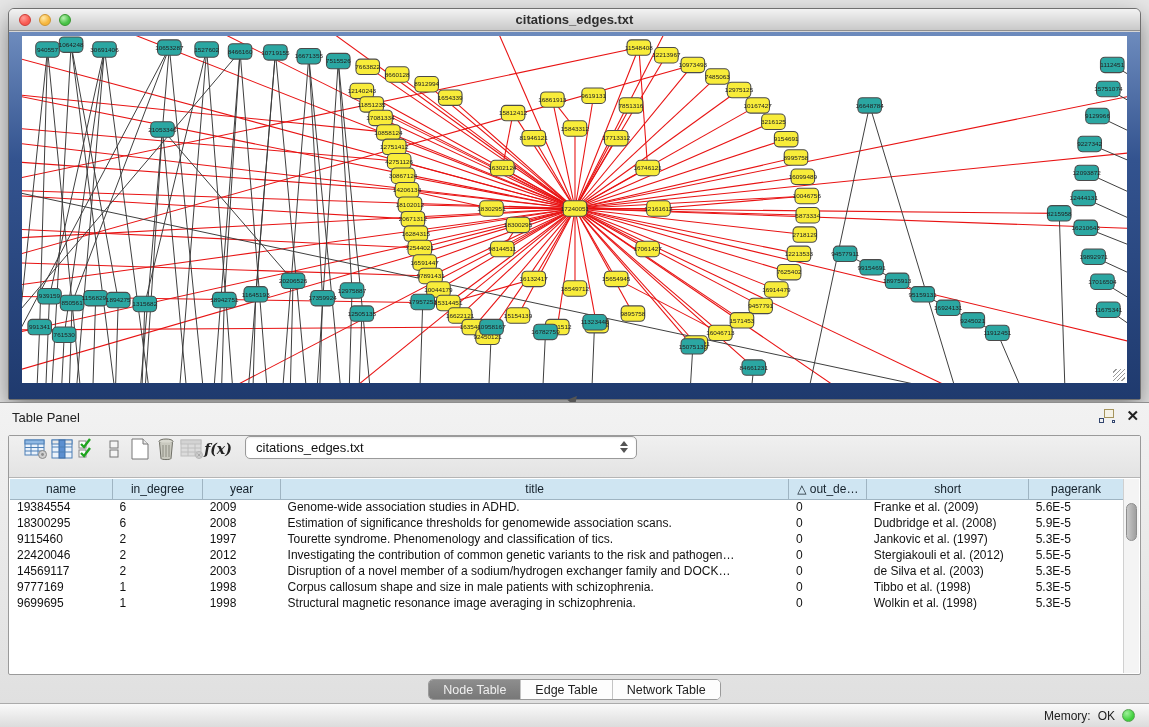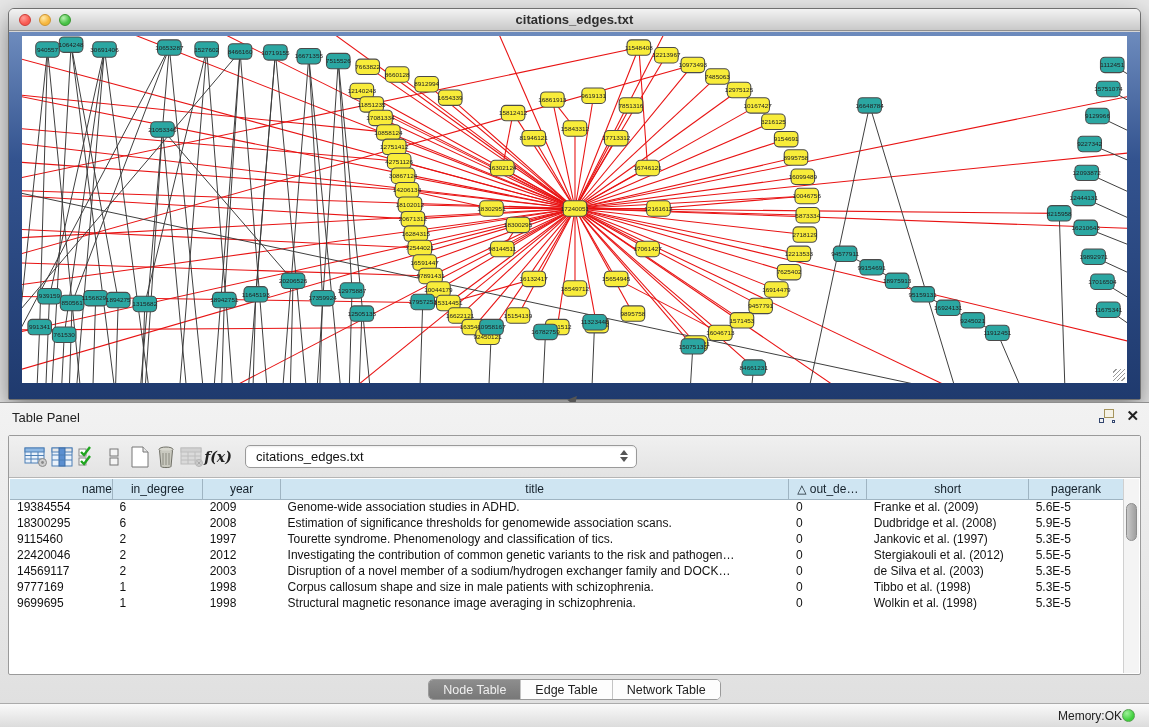--- a/index.html
+++ b/index.html
@@ -53,57 +53,57 @@
   .float-ico { position:relative; width:15px; height:14px; }
   .float-ico .sq1 { position:absolute; right:0; top:0; width:10px; height:9px; border:1px solid #a5945c; background:#f5f2e6; }
   .float-ico .sq2 { position:absolute; left:0; bottom:0; width:5px; height:5px; border:1px solid #33466e; }
   .float-ico .sq3 { position:absolute; right:-1px; bottom:0px; width:3px; height:3px; border:1px solid #33466e; background:#fff; }
   .close-ico { font-size:15px; font-weight:bold; color:#222; line-height:14px; cursor:default; }
   .table-box {
     position:absolute; left:8px; right:8px; top:32px; height:240px;
     border:1px solid #9a9a9a; background:#ffffff; border-radius:2px;
   }
   .toolbar { height:42px; background:linear-gradient(#f0f0f0,#e3e3e3); border-bottom:1px solid #b5b5b5;
-    display:flex; align-items:center; padding-left:14px; }
+    display:flex; align-items:flex-start; padding-left:14px; }
   .tb-btn { width:26px; height:26px; display:flex; align-items:center; justify-content:center; }
   .fx { font-family:"DejaVu Serif", serif; font-style:italic; font-weight:bold; font-size:14px; color:#222; }
   .combo {
     margin-left:14px; width:392px; height:23px; background:#fff;
     border:1px solid #9a9a9a; border-radius:5px; position:relative;
     font-size:13px; color:#111; display:flex; align-items:center; padding-left:10px;
     box-shadow:inset 0 1px 2px rgba(0,0,0,.08);
   }
   .stepper { position:absolute; right:8px; top:4px; display:flex; flex-direction:column; gap:2px; }
   .stepper .up { width:0; height:0; border-left:4px solid transparent; border-right:4px solid transparent; border-bottom:5px solid #555; }
   .stepper .dn { width:0; height:0; border-left:4px solid transparent; border-right:4px solid transparent; border-top:5px solid #555; }
   .grid-wrap { position:absolute; top:43px; left:1px; right:17px; bottom:1px; overflow:hidden; background:#fff; }
   table.datagrid { border-collapse:collapse; table-layout:fixed; width:100%; font-size:12px; color:#111; }
   table.datagrid th {
     background:#cfe5f2; border:1px solid #9fb4c2; border-top:none; font-weight:normal;
     height:20px; text-align:center; overflow:hidden; white-space:nowrap; font-size:12px; color:#15212b;
   }
-  table.datagrid th:first-child { border-left:none;text-align:right; } table.datagrid th:last-child { border-right:none; }
+  table.datagrid th:first-child { border-left:none; } table.datagrid th:last-child { border-right:none; }
   table.datagrid td { height:16px; padding:0 0 0 7px; white-space:nowrap; overflow:hidden; }
   .c0{width:100px;} .c1{width:88px;} .c2{width:76px;} .c3{width:496px;} .c4{width:76px;} .c5{width:158px;} .c6{width:92px;margin-top:28px;}
   .vscroll { position:absolute; top:43px; right:1px; bottom:1px; width:16px; background:#f4f4f4; border-left:1px solid #d0d0d0; }
   .vthumb { position:absolute; top:24px; left:2px; width:11px; height:38px; border-radius:6px;
     background:linear-gradient(90deg,#c9c9c9,#9f9f9f); border:1px solid #8d8d8d; }
   .tabbar { position:absolute; left:0; right:0; top:276px; display:flex; justify-content:center; }
   .seg { display:flex; border:1px solid #9a9a9a; border-radius:5px; overflow:hidden; background:#fff; height:21px; }
   .seg button {
     border:none; background:#fdfdfd; font-family:inherit; font-size:12.5px; color:#222;
     padding:0 14px; border-right:1px solid #c4c4c4; cursor:default;
   }
   .seg button:last-child { border-right:none; }
   .seg button.active { background:linear-gradient(#8d8d8d,#787878); color:#efefef; }
   
   .statusbar {
     position:absolute; left:0; bottom:0; width:1149px; height:24px;
     background:linear-gradient(#fafafa,#dcdcdc); border-top:1px solid #ababab;
-    display:flex; align-items:center; justify-content:flex-end; padding-right:14px; 
+    display:flex; align-items:center; justify-content:flex-end; padding-right:14px; gap:7px;
     font-size:12px; color:#222;
   }
   .mem-dot { width:13px; height:13px; border-radius:50%;
     background:radial-gradient(circle at 35% 30%, #9ff09a, #3fd03c 65%); border:1px solid #55a14f; }
 </style>
 </head>
 <body>
 
 <div class="win-network">
   <div class="titlebar">

